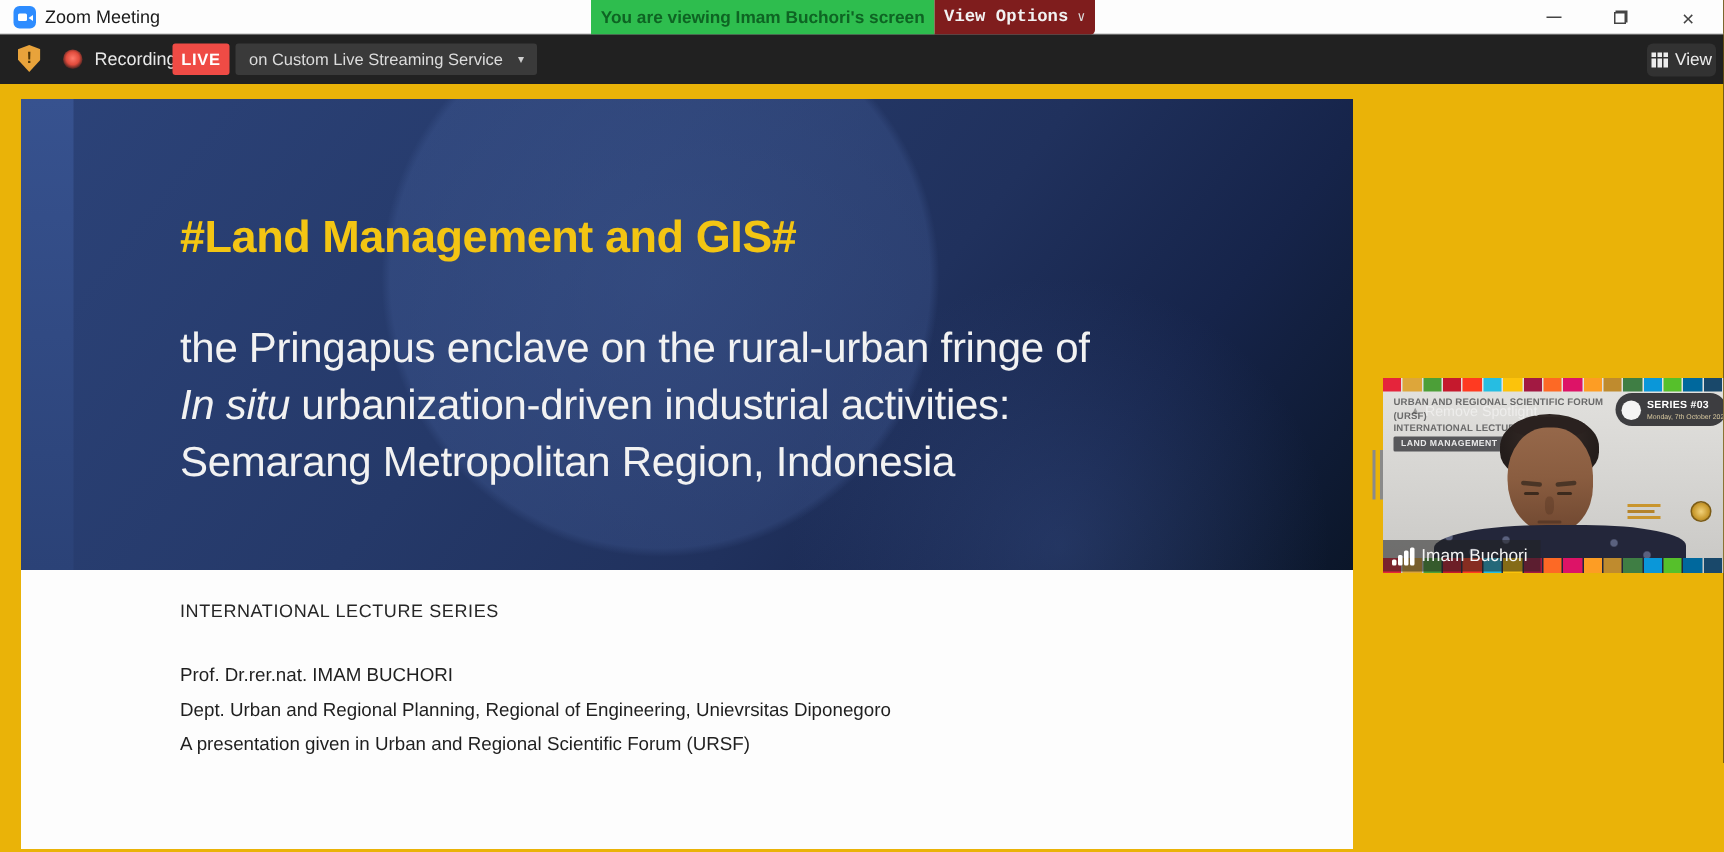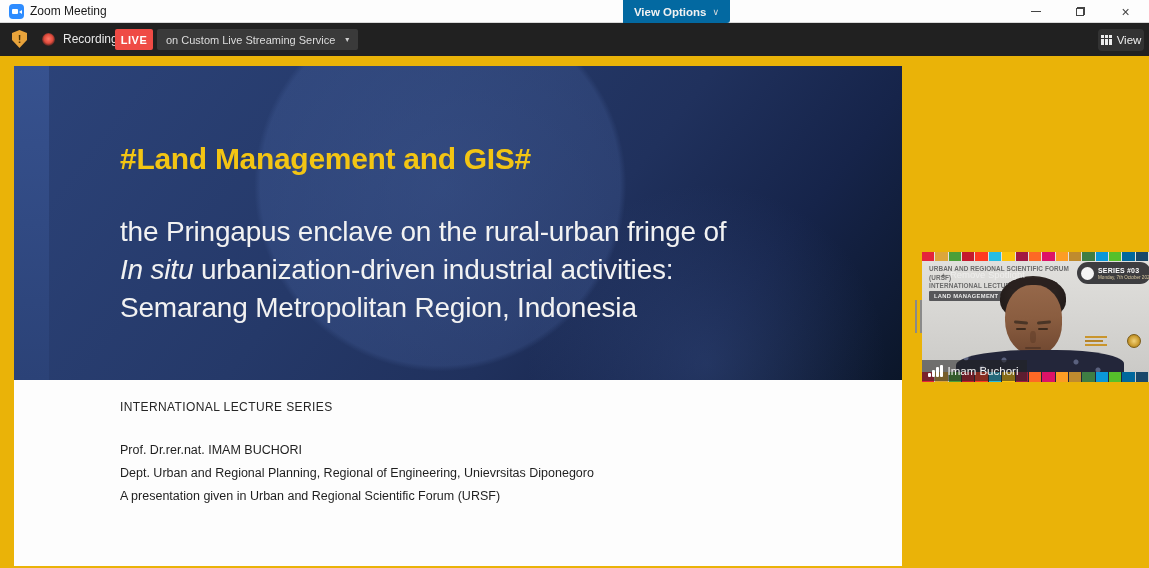--- a/index.html
+++ b/index.html
@@ -7,21 +7,21 @@
   body { font-family:"Liberation Sans", sans-serif; background:#1b1b1b; }
   .app { position:relative; width:1149px; height:568px; background:#1b1b1b; overflow:hidden; }
 
   
   .titlebar { position:absolute; left:0; top:0; width:1149px; height:23px; background:#fdfdfd; border-bottom:1px solid #d8d8d8; }
   .app-icon { position:absolute; left:9px; top:4px; width:15px; height:15px; background:#2d8cff; border-radius:4px; }
   .app-icon .cam-body { position:absolute; left:3px; top:5px; width:6px; height:5px; background:#fff; border-radius:1px; }
   .app-icon .cam-lens { position:absolute; left:9.5px; top:5.5px; width:0; height:0; border-top:2px solid transparent; border-bottom:2px solid transparent; border-right:3px solid #fff; }
   .app-title { position:absolute; left:30px; top:4px; font-size:12px; color:#1a1a1a; }
   .green-banner { position:absolute; left:394px; top:0; width:229px; height:23px; background:#2ebd4e; color:#0e6423; font-size:11.5px; font-weight:700; display:flex; align-items:center; justify-content:center; }
-  .view-options { position:absolute; left:623px; top:0; width:107px; height:23px; background:#0369a1; color:#f2f2f2; font-size:11.5px; font-weight:700; display:flex; align-items:center; justify-content:center; gap:6px; border-radius:0 0 3px 0; cursor:pointer; }
+  .view-options { position:absolute; left:623px; top:0; width:107px; height:23px; background:#7f1d1d; color:#f2f2f2; font-size:11.5px; font-weight:700; display:flex; align-items:center; justify-content:center; gap:6px; border-radius:0 0 3px 0; cursor:pointer;font-family:Liberation Mono, monospace; }
   .view-options .chev { font-size:9px; font-weight:400; color:#dcdcdc; }
   .win-btn { position:absolute; top:0; width:45px; height:23px; display:flex; align-items:center; justify-content:center; cursor:pointer; }
   .win-min { left:1013px; } .win-restore { left:1058px; } .win-close { left:1103px; }
   .win-min .bar { width:10px; height:1px; background:#444; }
   .restore-shape { position:relative; width:9px; height:9px; }
   .restore-shape .b { position:absolute; left:0; bottom:0; width:8px; height:8px; border:1px solid #444; background:#fdfdfd; }
   .restore-shape .f { position:absolute; right:0; top:0; width:8px; height:8px; border:1px solid #444; }
   .win-close .x { font-size:14px; color:#444; line-height:1; }
 
   
@@ -111,20 +111,21 @@
 <body>
 
 <div class="app">
 
   <div class="titlebar">
     <div class="app-icon">
       <span class="cam-body"></span>
         <span class="cam-lens"></span>
     </div>
     <div class="app-title">Zoom Meeting</div>
+    <div class="green-banner">You are viewing Imam Buchori's screen</div>
     <div class="view-options">
       <span>View Options</span>
       <span class="chev">∨</span>
     </div>
     <div class="win-btn win-min">
         <span class="bar"></span>
       </div>
     <div class="win-btn win-restore">
       <span class="restore-shape">
           <span class="f"></span>

